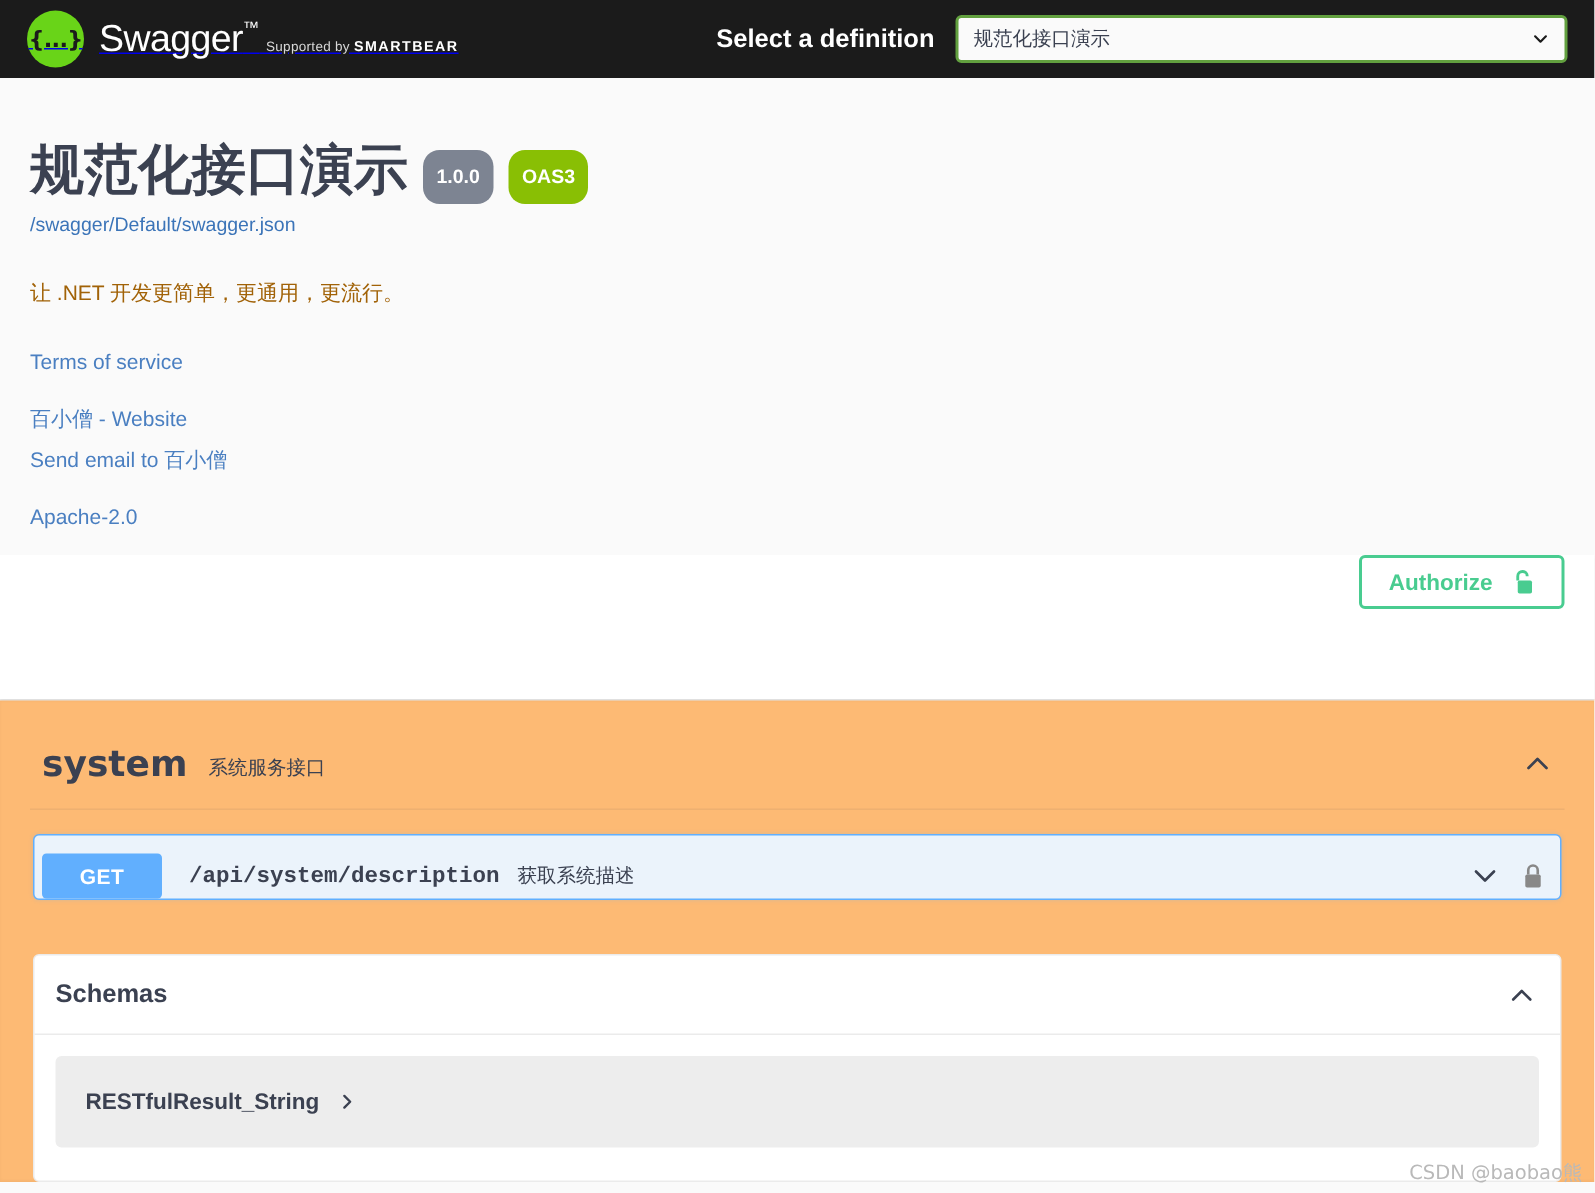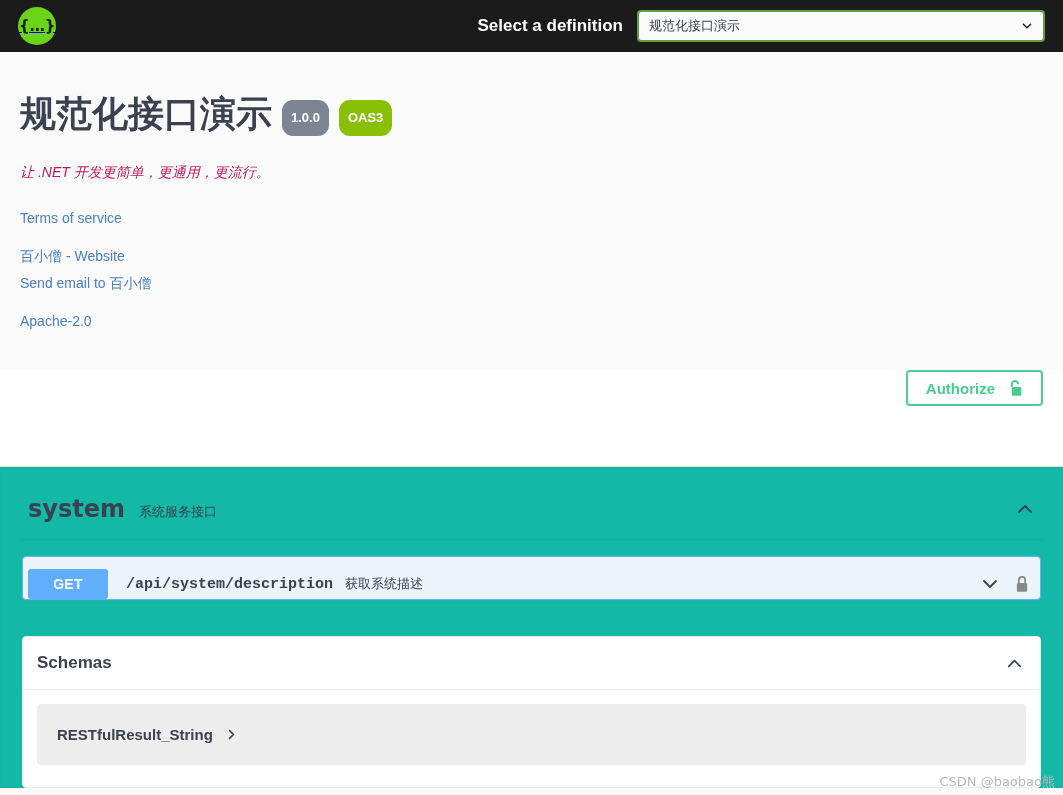--- a/index.html
+++ b/index.html
@@ -121,23 +121,22 @@
   .api-url {
     display: block;
     margin-top: 8px;
     font-size: 13px;
     color: #3b74b8;
     text-decoration: none;
   }
   .api-desc {
     margin-top: 28px;
     font-size: 14px;
-    color: #be185d;
+    color: #a16207;
     line-height: 1.5;
-    font-style: italic;
   }
   .link-list { margin-top: 22px; }
   .info-link {
     display: block;
     font-size: 14px;
     color: #4a7fc1;
     text-decoration: none;
     line-height: 1.9;
   }
   .link-spaced { margin-top: 12px; }
@@ -167,21 +166,21 @@
     color: #49cc90;
     font-size: 15px;
     font-weight: bold;
     cursor: pointer;
     font-family: "Liberation Sans", sans-serif;
   }
   .authorize-btn svg { display: block; }
 
   
   .ops-wrap {
-    background: #14b8a6;
+    background: #fdba74;
     padding: 0 20px;
     border-top: 1px solid #ebebeb;
     box-shadow: 0 -1px 2px rgba(0,0,0,0.04) inset;
   }
   .tag-header {
     display: flex;
     align-items: center;
     padding: 28px 8px 16px 8px;
     cursor: pointer;
     border-bottom: 1px solid rgba(59,65,81,0.08);
@@ -291,40 +290,48 @@
   }
 </style>
 </head>
 <body>
 
 <div class="topbar">
   <a class="logo-wrap" href="#">
     <span class="logo-circle">
       <span class="logo-glyph">{...}</span>
     </span>
+    <span class="logo-text">
+      <span class="logo-title">Swagger</span><span class="logo-tm">™</span>
+      <span class="logo-sub">
+        <span>Supported by</span>
+        <span class="bold">SMARTBEAR</span>
+      </span>
+    </span>
   </a>
 
   <div class="topbar-right">
     <span class="select-label">Select a definition</span>
     <div class="def-select">
       <span>规范化接口演示</span>
       <svg class="chev" viewBox="0 0 20 20">
         <path d="M4 7 L10 13 L16 7" fill="none" stroke="#1b1b1b" stroke-width="2.4" stroke-linecap="round" stroke-linejoin="round"></path>
       </svg>
     </div>
   </div>
 </div>
 
 <div class="info-block">
   <div class="info-inner">
     <div class="title-row">
       <h1 class="api-title">规范化接口演示</h1>
       <span class="badge badge-version">1.0.0</span>
       <span class="badge badge-oas">OAS3</span>
     </div>
+    <a class="api-url" href="#">/swagger/Default/swagger.json</a>
     <div class="api-desc">让 .NET 开发更简单，更通用，更流行。</div>
     <div class="link-list">
       <a class="info-link" href="#">Terms of service</a>
       <a class="info-link link-spaced" href="#">百小僧 - Website</a>
       <a class="info-link" href="#">Send email to 百小僧</a>
       <a class="info-link link-license" href="#">Apache-2.0</a>
     </div>
   </div>
 </div>
 

